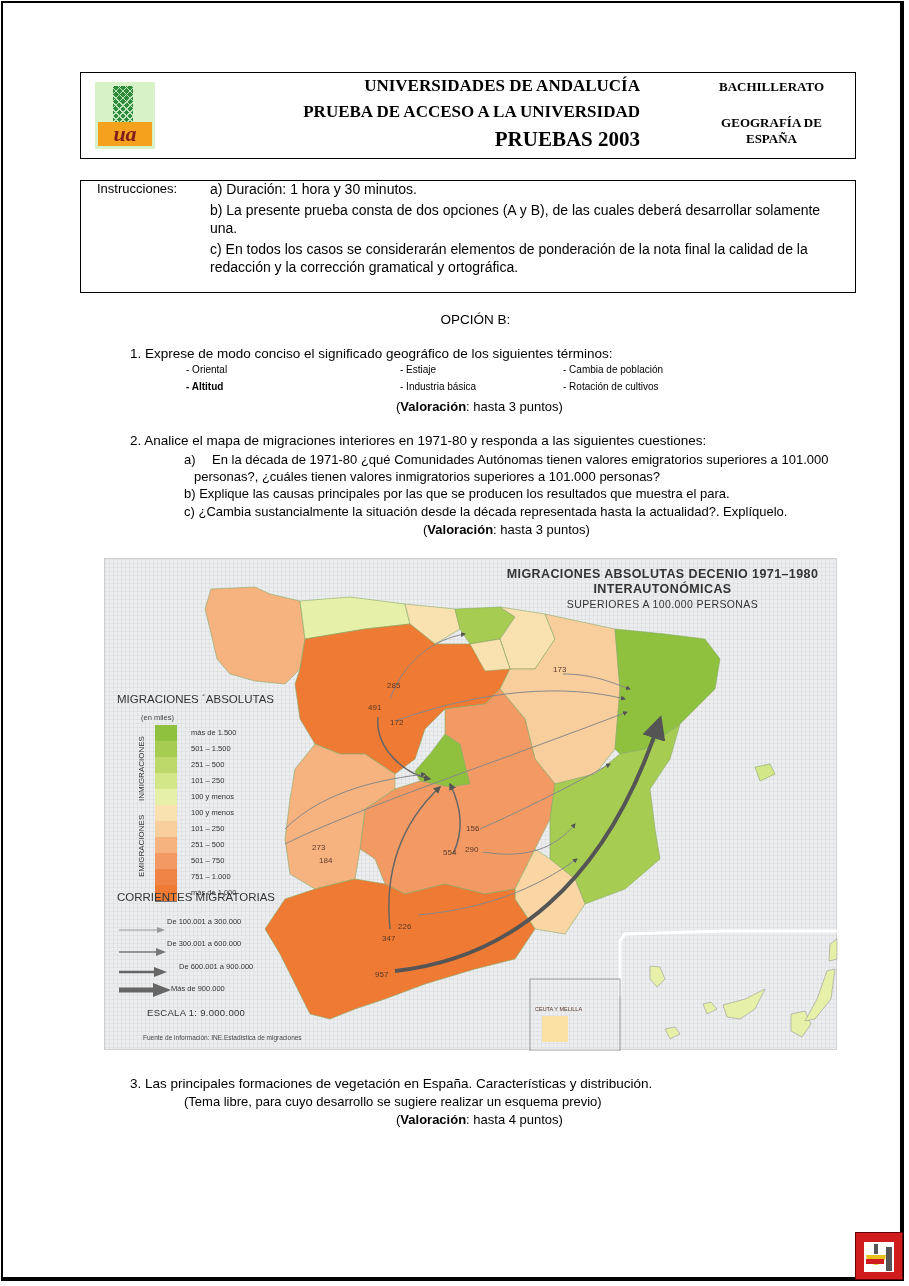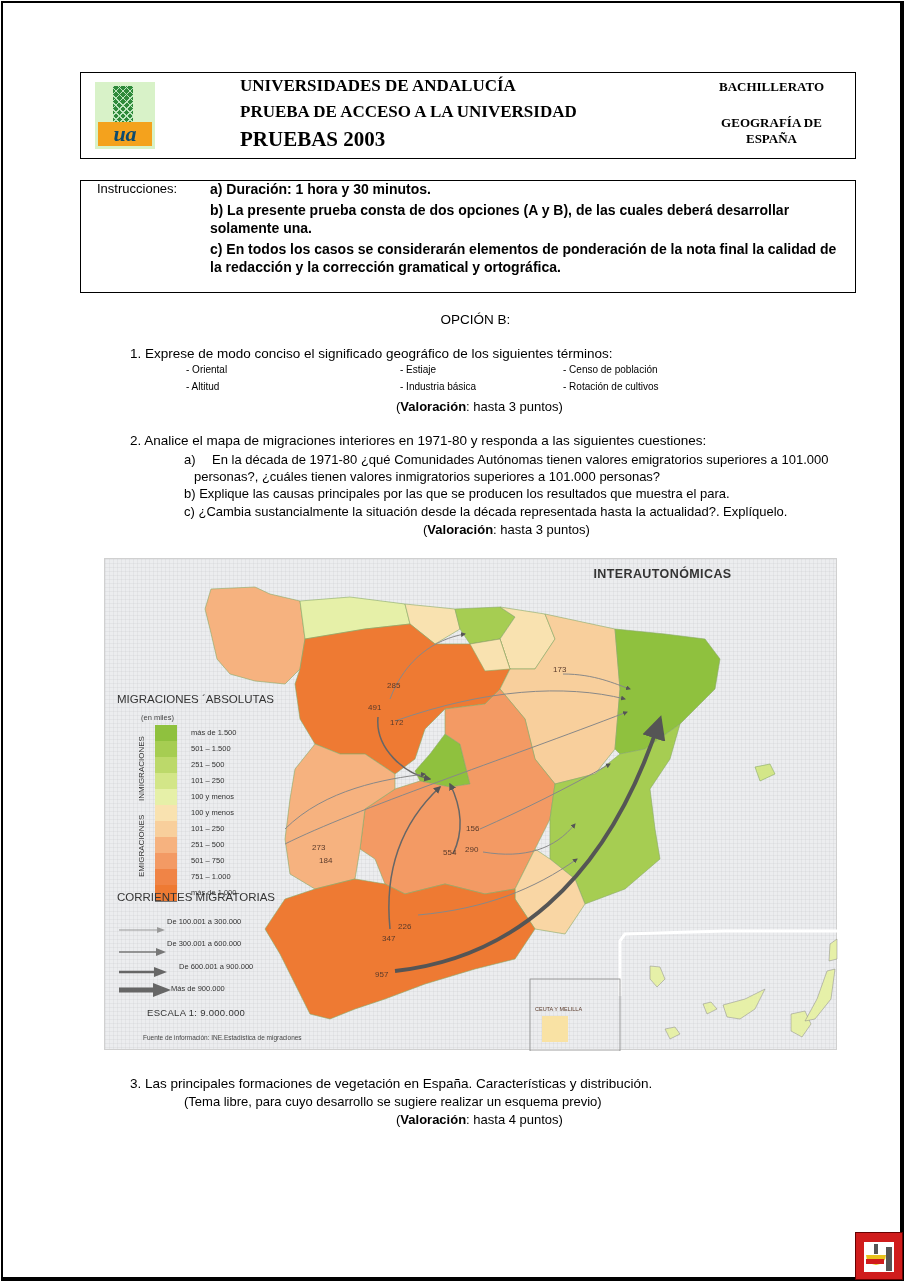--- a/index.html
+++ b/index.html
@@ -2,29 +2,29 @@
 <html><head>
 <meta charset="utf-8">
 <style>
   html, body { margin:0; padding:0; }
   body { width:909px; height:1286px; background:#fff; position:relative; overflow:hidden; font-family:"Liberation Sans", sans-serif; color:#000; }
   .page-frame { position:absolute; left:1px; top:1px; width:903px; height:1280px; border:2px solid #000; border-right-width:4px; border-bottom-width:4px; box-sizing:border-box; }
   .header-box { position:absolute; left:80px; top:72px; width:776px; height:87px; border:1px solid #000; box-sizing:border-box; }
   .logo { position:absolute; left:95px; top:82px; width:60px; height:67px; background:#d8f2c8; }
   .logo .tower { position:absolute; left:18px; top:4px; width:20px; height:44px; background:#2f8a3a;
       background-image: repeating-linear-gradient(45deg, transparent 0 4px, #bfe6bf 4px 5px), repeating-linear-gradient(-45deg, transparent 0 4px, #bfe6bf 4px 5px); }
-  .logo .letters { position:absolute; left:3px; top:40px; width:54px; height:24px; background:#f4a21d; color:#0c4a6e; font:italic bold 22px "Liberation Serif", serif; line-height:24px; text-align:center; }
-  .hdr-center { position:absolute; left:240px; top:74px; width:400px; text-align:left; font-family:"Liberation Serif", serif; font-weight:bold; }
+  .logo .letters { position:absolute; left:3px; top:40px; width:54px; height:24px; background:#f4a21d; color:#7f1d1d; font:italic bold 22px "Liberation Serif", serif; line-height:24px; text-align:center; }
+  .hdr-center { position:absolute; left:240px; top:74px; width:400px; text-align:right; font-family:"Liberation Serif", serif; font-weight:bold; }
   .hdr-center .l1 { font-size:17px; line-height:24px; }
   .hdr-center .l2 { font-size:17px; line-height:27px; }
   .hdr-center .l3 { font-size:21px; line-height:29px; }
   .hdr-right { position:absolute; left:700px; width:143px; text-align:center; font-family:"Liberation Serif", serif; font-weight:bold; font-size:13px; }
   .instr-box { position:absolute; left:80px; top:180px; width:776px; height:113px; border:1px solid #000; box-sizing:border-box; }
   .instr-label { position:absolute; left:97px; top:181px; font-size:13px; }
-  .instr-items { position:absolute; left:210px; top:180px; width:630px; font-size:14px; font-weight:bold; line-height:18.5px; }
+  .instr-items { position:absolute; left:210px; top:180px; width:630px; font-size:14px; font-weight:normal; line-height:18.5px; }
   .instr-items p { margin:0 0 2px 0; }
   .opcion { position:absolute; left:0; top:312px; width:909px; text-align:center; font-size:13.5px; padding-left:42px; box-sizing:border-box; }
   .q { position:absolute; font-size:13.5px; }
   .q1-title { left:130px; top:346px; }
   .term { position:absolute; font-size:10px; }
   .val { position:absolute; font-size:13px; }
   .val b { font-weight:bold; }
   .q2-title { left:130px; top:433px; }
   .sub { position:absolute; font-size:13px; line-height:16.5px; }
   .map-wrap { position:absolute; left:104px; top:558px; width:733px; height:492px; background:#ecedef;
@@ -71,22 +71,22 @@
   <p>a) Duración:  1 hora y 30  minutos.</p>
   <p>b) La presente prueba consta de dos opciones (A y B), de las cuales deberá desarrollar solamente una.</p>
   <p>c)  En todos los casos se considerarán elementos de ponderación de la nota final la calidad de la redacción y la corrección gramatical y ortográfica.</p>
 </div>
 
 <div class="opcion">OPCIÓN B:</div>
 
 <div class="q q1-title">1. Exprese de modo conciso el significado geográfico de los siguientes términos:</div>
 <div class="term" style="left:186px;top:364px;">- Oriental</div>
 <div class="term" style="left:400px;top:364px;">- Estiaje</div>
-<div class="term" style="left:563px;top:364px;">- Censo de población</div>
-<div class="term" style="left:186px;top:381px;">- Altitud</div>
+<div class="term" style="left:563px;top:364px;">- Cambia de población</div>
+<div class="term" style="left:186px;top:381px;font-weight:bold;">- Altitud</div>
 <div class="term" style="left:400px;top:381px;">- Industria básica</div>
 <div class="term" style="left:563px;top:381px;">- Rotación de cultivos</div>
 <div class="val" style="left:396px;top:399px;">(<b>Valoración</b><span>: hasta 3 puntos)</span></div>
 
 <div class="q q2-title">2. Analice el mapa de migraciones interiores en 1971-80 y responda a las siguientes cuestiones:</div>
 <div class="sub" style="left:184px;top:452px;">a)</div>
 <div class="sub" style="left:212px;top:452px;">En la década de 1971-80 ¿qué Comunidades Autónomas tienen valores emigratorios superiores a 101.000</div>
 <div class="sub" style="left:194px;top:469px;">personas?, ¿cuáles tienen valores inmigratorios superiores a 101.000 personas?</div>
 <div class="sub" style="left:184px;top:486px;">b)   Explique las causas principales por las que se producen los resultados que muestra el para.</div>
 <div class="sub" style="left:184px;top:504px;">c)  ¿Cambia sustancialmente la situación desde la década representada hasta la actualidad?. Explíquelo.</div>
@@ -168,21 +168,23 @@
     <text class="num" x="361" y="272">156</text>
     <text class="num" x="338" y="296">554</text>
     <text class="num" x="360" y="293">290</text>
     <text class="num" x="293" y="370">226</text>
     <text class="num" x="277" y="382">347</text>
     <text class="num" x="270" y="418">957</text>
     <text class="num" x="430" y="452" style="font-size:5.5px;">CEUTA Y MELILLA</text>
   </svg>
 
   <div class="map-title">
+    <div>MIGRACIONES ABSOLUTAS DECENIO  1971–1980</div>
     <div>INTERAUTONÓMICAS</div>
+    <div class="sm">SUPERIORES A 100.000 PERSONAS</div>
   </div>
 
   <div class="legend-title">MIGRACIONES ´ABSOLUTAS</div>
   <div class="legend-unit">(en miles)</div>
 
   <div class="vlabel" style="left:32px;top:242px;">INMIGRACIONES</div>
   <div class="vlabel" style="left:32px;top:318px;">EMIGRACIONES</div>
 
   <div id="legend-swatches">
       <div class="sw" style="top: 166px; background: rgb(143, 193, 62);"></div>

